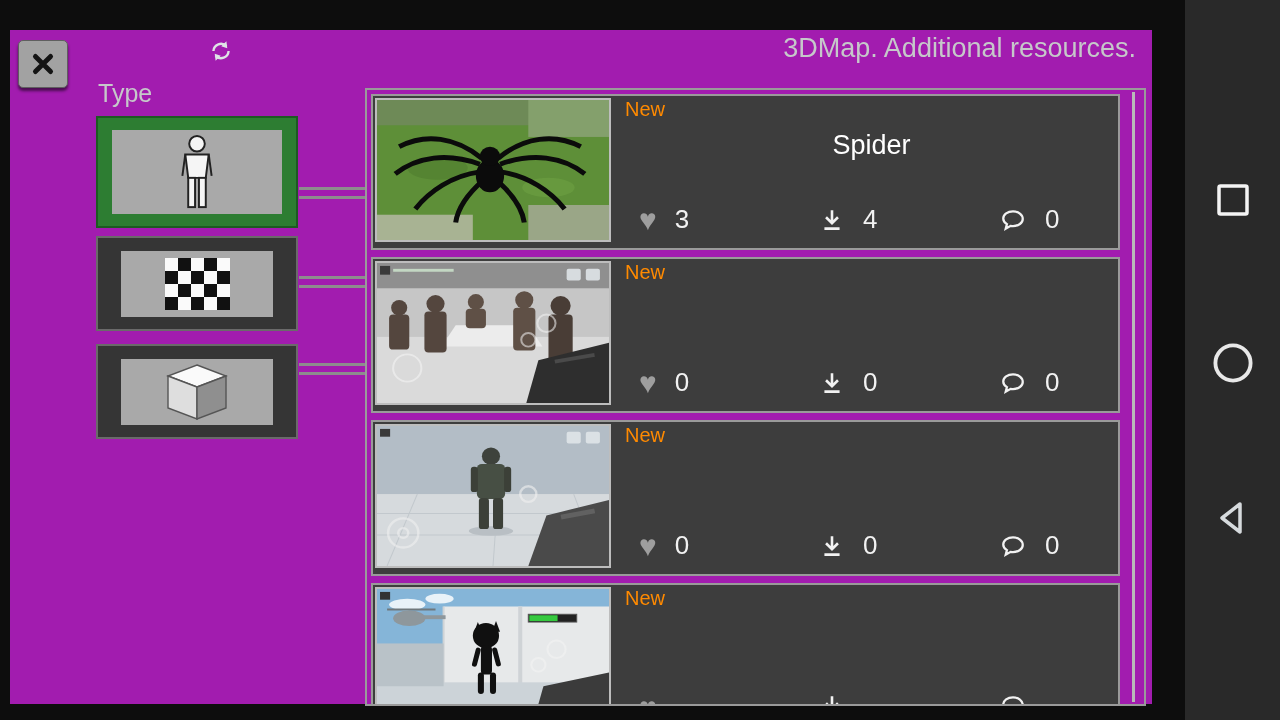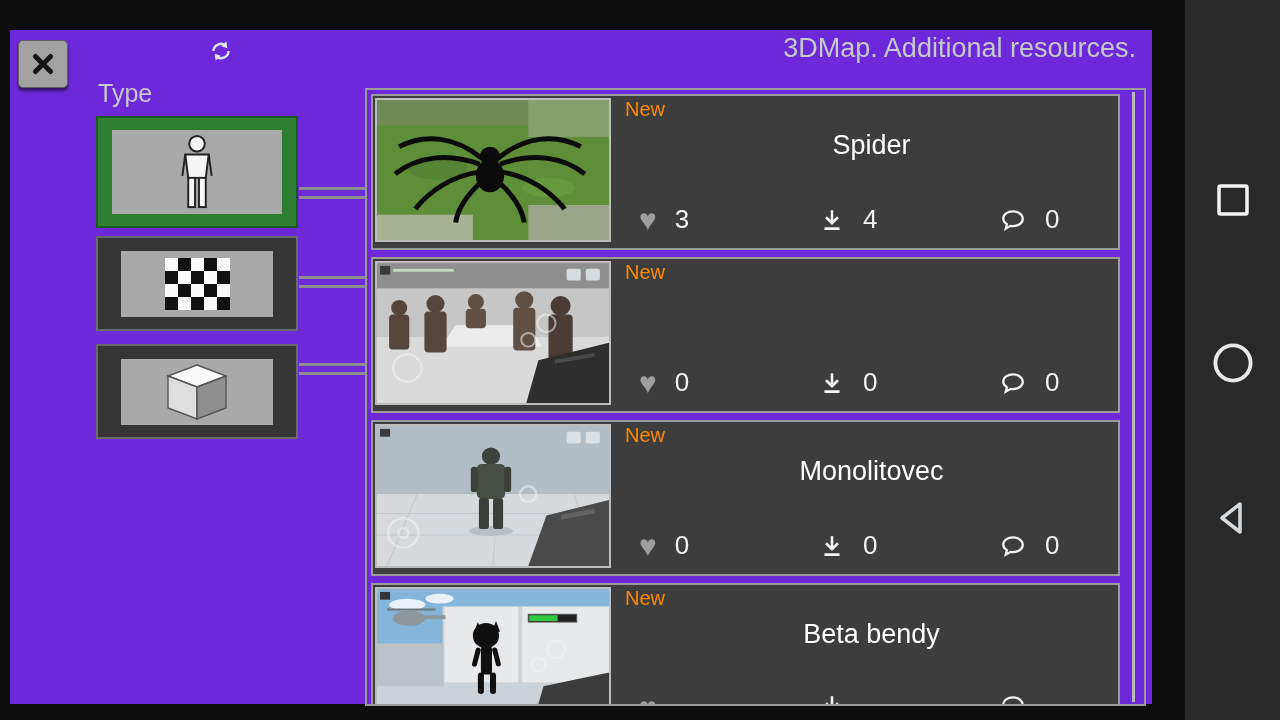--- a/index.html
+++ b/index.html
@@ -6,21 +6,21 @@
   .screen{position:relative;width:1280px;height:720px;background:#0d0d0d;overflow:hidden;
           font-family:"Liberation Sans",sans-serif;-webkit-font-smoothing:antialiased;}
 
   
   .navbar{position:absolute;right:0;top:0;width:95px;height:720px;background:#292929;}
   .nav-btn{position:absolute;left:50%;transform:translateX(-50%);width:46px;height:46px;
            display:flex;align-items:center;justify-content:center;cursor:pointer;}
   .nav-recents{top:177px;} .nav-home{top:340px;} .nav-back{top:495px;}
 
   
-  .panel{position:absolute;left:10px;top:30px;width:1142px;height:674px;background:#6d28d9;}
+  .panel{position:absolute;left:10px;top:30px;width:1142px;height:674px;background:#a21caf;}
 
   .close-btn{position:absolute;left:8px;top:10px;width:48px;height:46px;background:#a2a2a2;
              border:1px solid #5f5f5f;border-radius:5px;box-shadow:0 3px 3px rgba(0,0,0,.55);
              display:flex;align-items:center;justify-content:center;cursor:pointer;}
   .refresh{position:absolute;left:198px;top:8px;width:26px;height:26px;cursor:pointer;}
   .panel-title{position:absolute;top:3px;right:16px;font-size:27px;color:#c6c8ca;}
 
   .type-label{position:absolute;left:88px;top:49px;font-size:25px;color:#c6c8ca;}
 
   .type-btn{position:absolute;left:86px;width:202px;background:#353535;border:2px solid #6a6a6a;
@@ -279,21 +279,20 @@
                 <circle cx="26" cy="110" r="5"></circle>
               <circle cx="150" cy="70" r="8"></circle>
             </g>
             <rect x="3" y="3" width="10" height="8" fill="#3a3a3a"></rect>
             <rect x="188" y="6" width="14" height="12" rx="2" fill="#dfe4e8" opacity=".9"></rect>
             <rect x="207" y="6" width="14" height="12" rx="2" fill="#dfe4e8" opacity=".9"></rect>
           </svg>
         </div>
         <div class="card-body">
           <div class="badge">New</div>
-          <div class="card-title">Monolitovec</div>
           <div class="stats">
             <div class="stat stat-likes">
               <span class="heart">♥</span>
               <span class="count">0</span>
             </div>
             <div class="stat stat-downloads">
               <svg width="26" height="26" viewBox="0 0 24 24">
                 <path d="M12 3 v11 M6.5 9.5 L12 15 L17.5 9.5 M5 20 h14" fill="none" stroke="#f2f2f2" stroke-width="2.4"></path>
               </svg>
               <span class="count">0</span>
@@ -338,21 +337,20 @@
             <g stroke="#f5f5f5" stroke-width="2" fill="none" opacity=".5">
               <circle cx="178" cy="62" r="9"></circle>
                 <circle cx="160" cy="78" r="7"></circle>
             </g>
             <rect x="3" y="3" width="10" height="8" fill="#333"></rect>
             <rect x="4" y="132" width="70" height="5" fill="#333" opacity=".6"></rect>
           </svg>
         </div>
         <div class="card-body">
           <div class="badge">New</div>
-          <div class="card-title">Beta bendy</div>
           <div class="stats">
             <div class="stat stat-likes">
               <span class="heart">♥</span>
               <span class="count"></span>
             </div>
             <div class="stat stat-downloads">
               <svg width="26" height="26" viewBox="0 0 24 24">
                 <path d="M12 3 v11 M6.5 9.5 L12 15 L17.5 9.5 M5 20 h14" fill="none" stroke="#f2f2f2" stroke-width="2.4"></path>
               </svg>
               <span class="count"></span>

